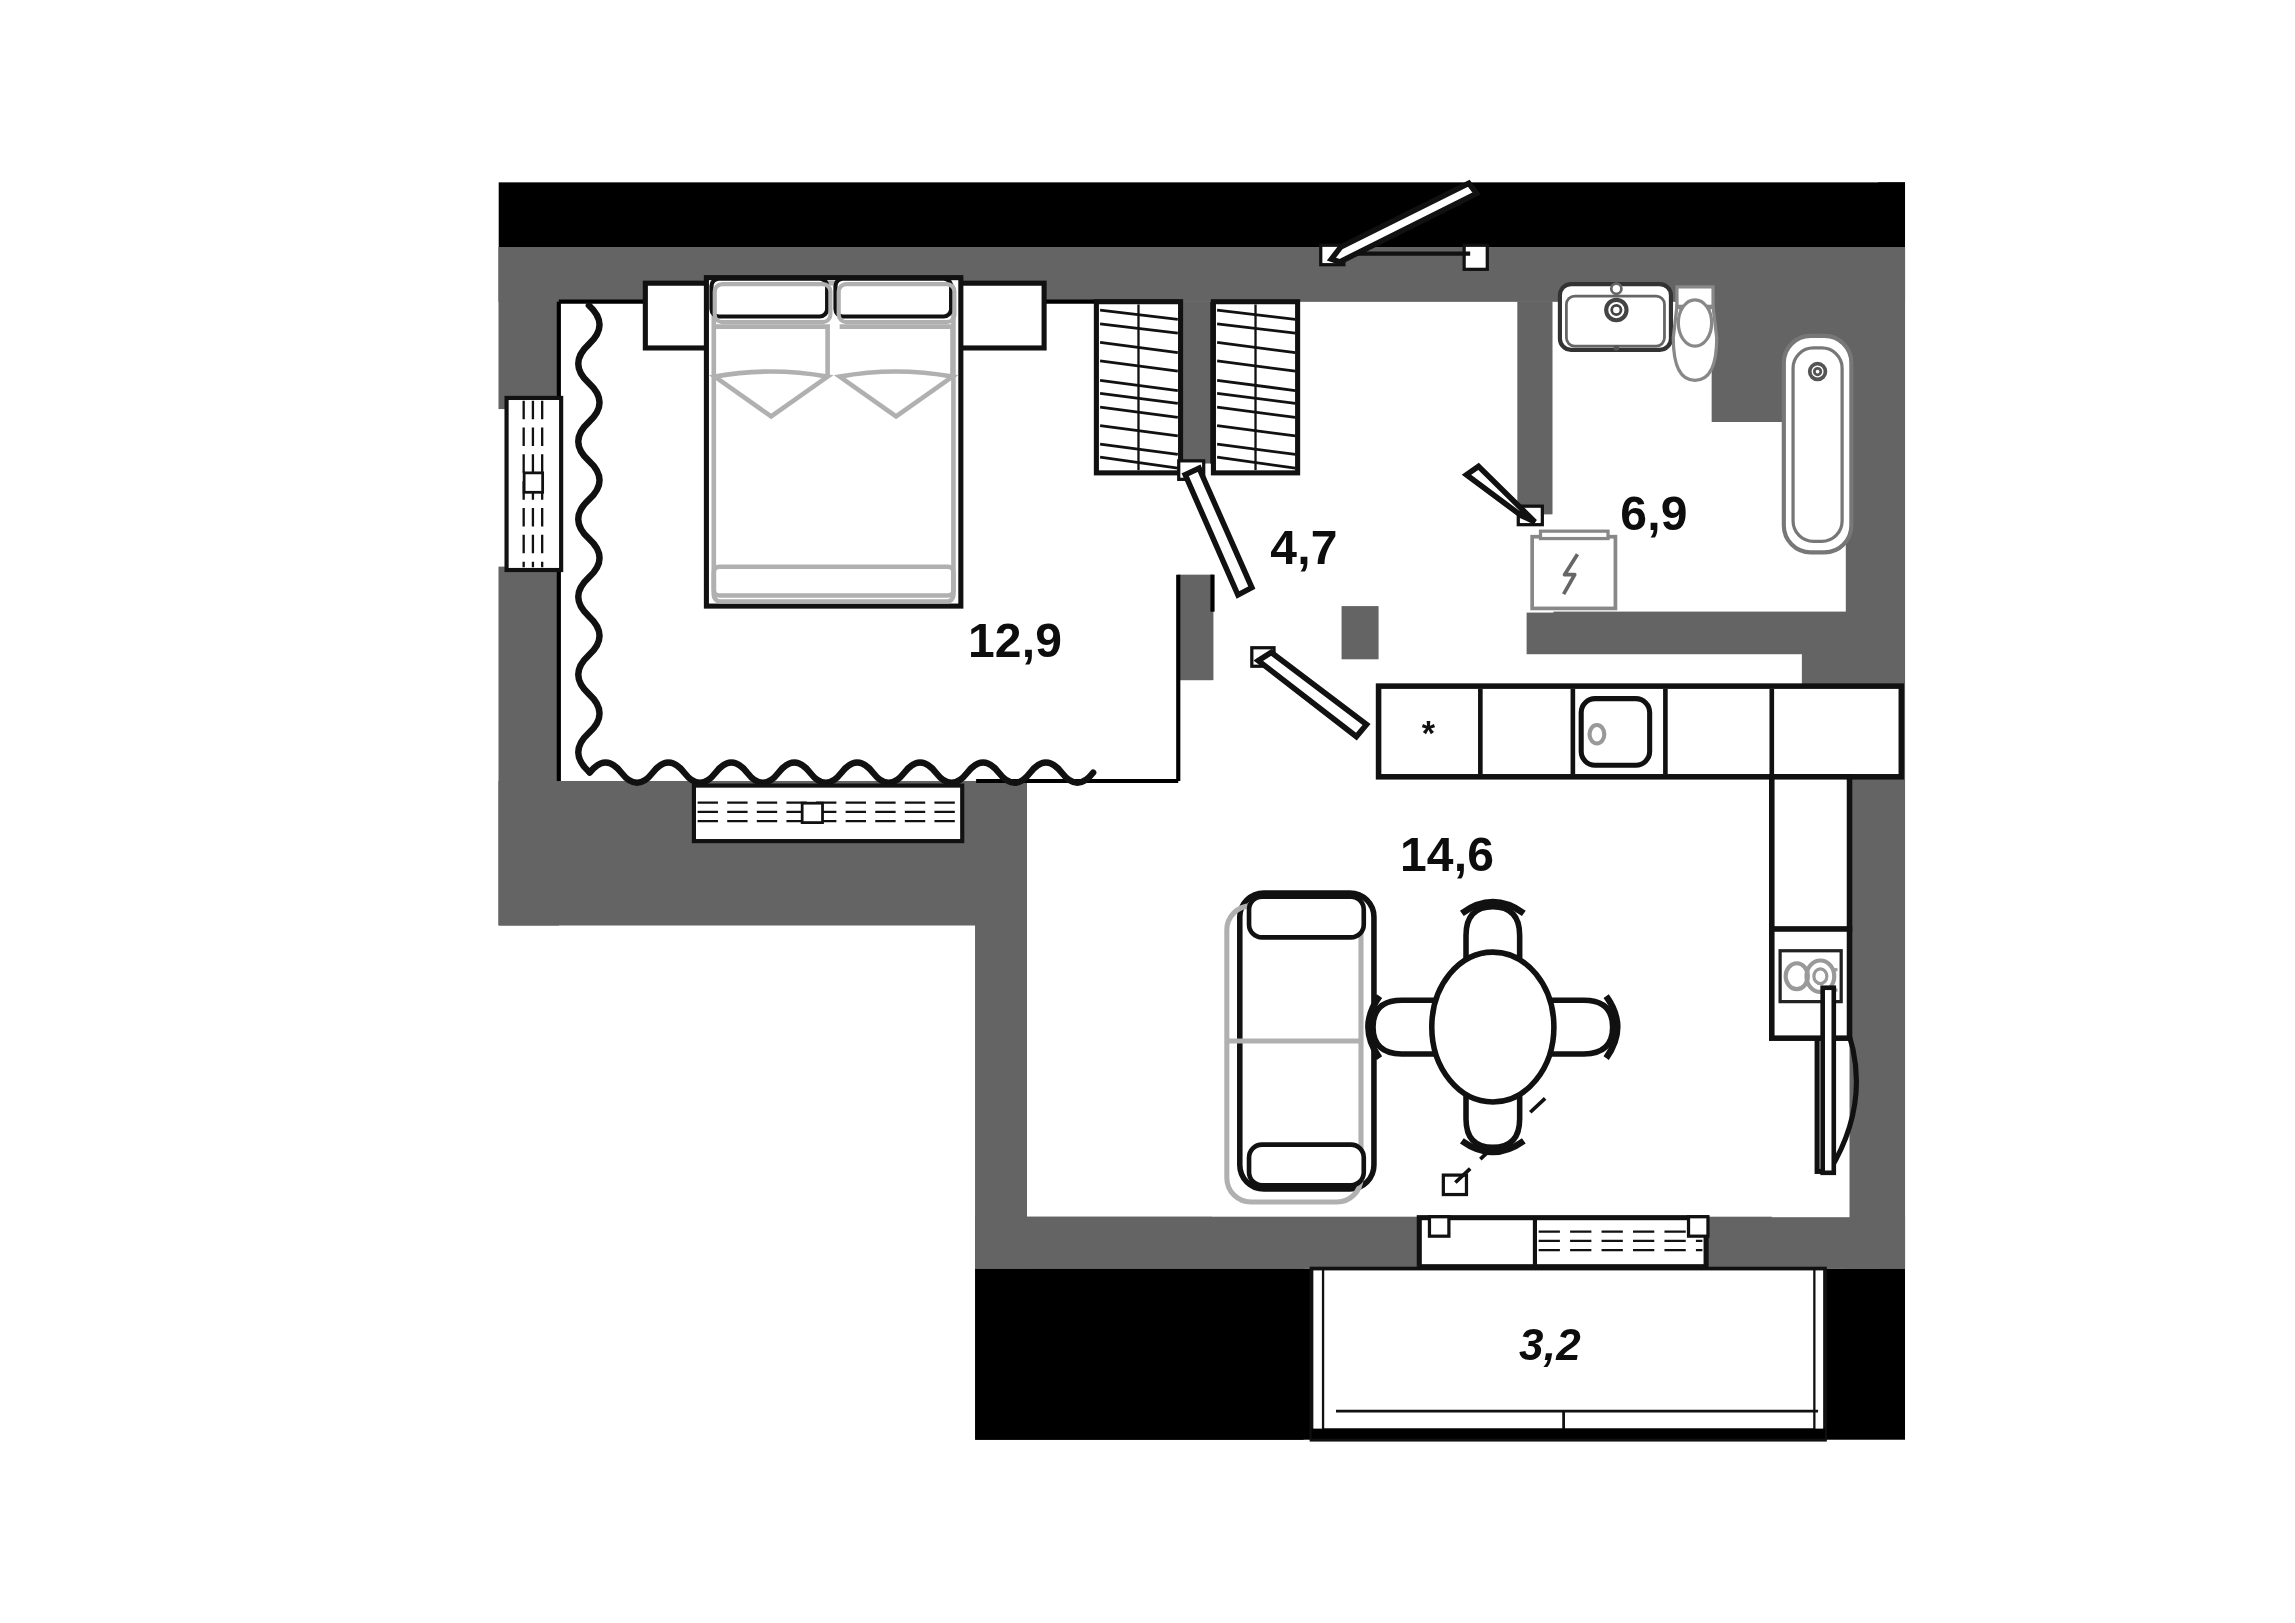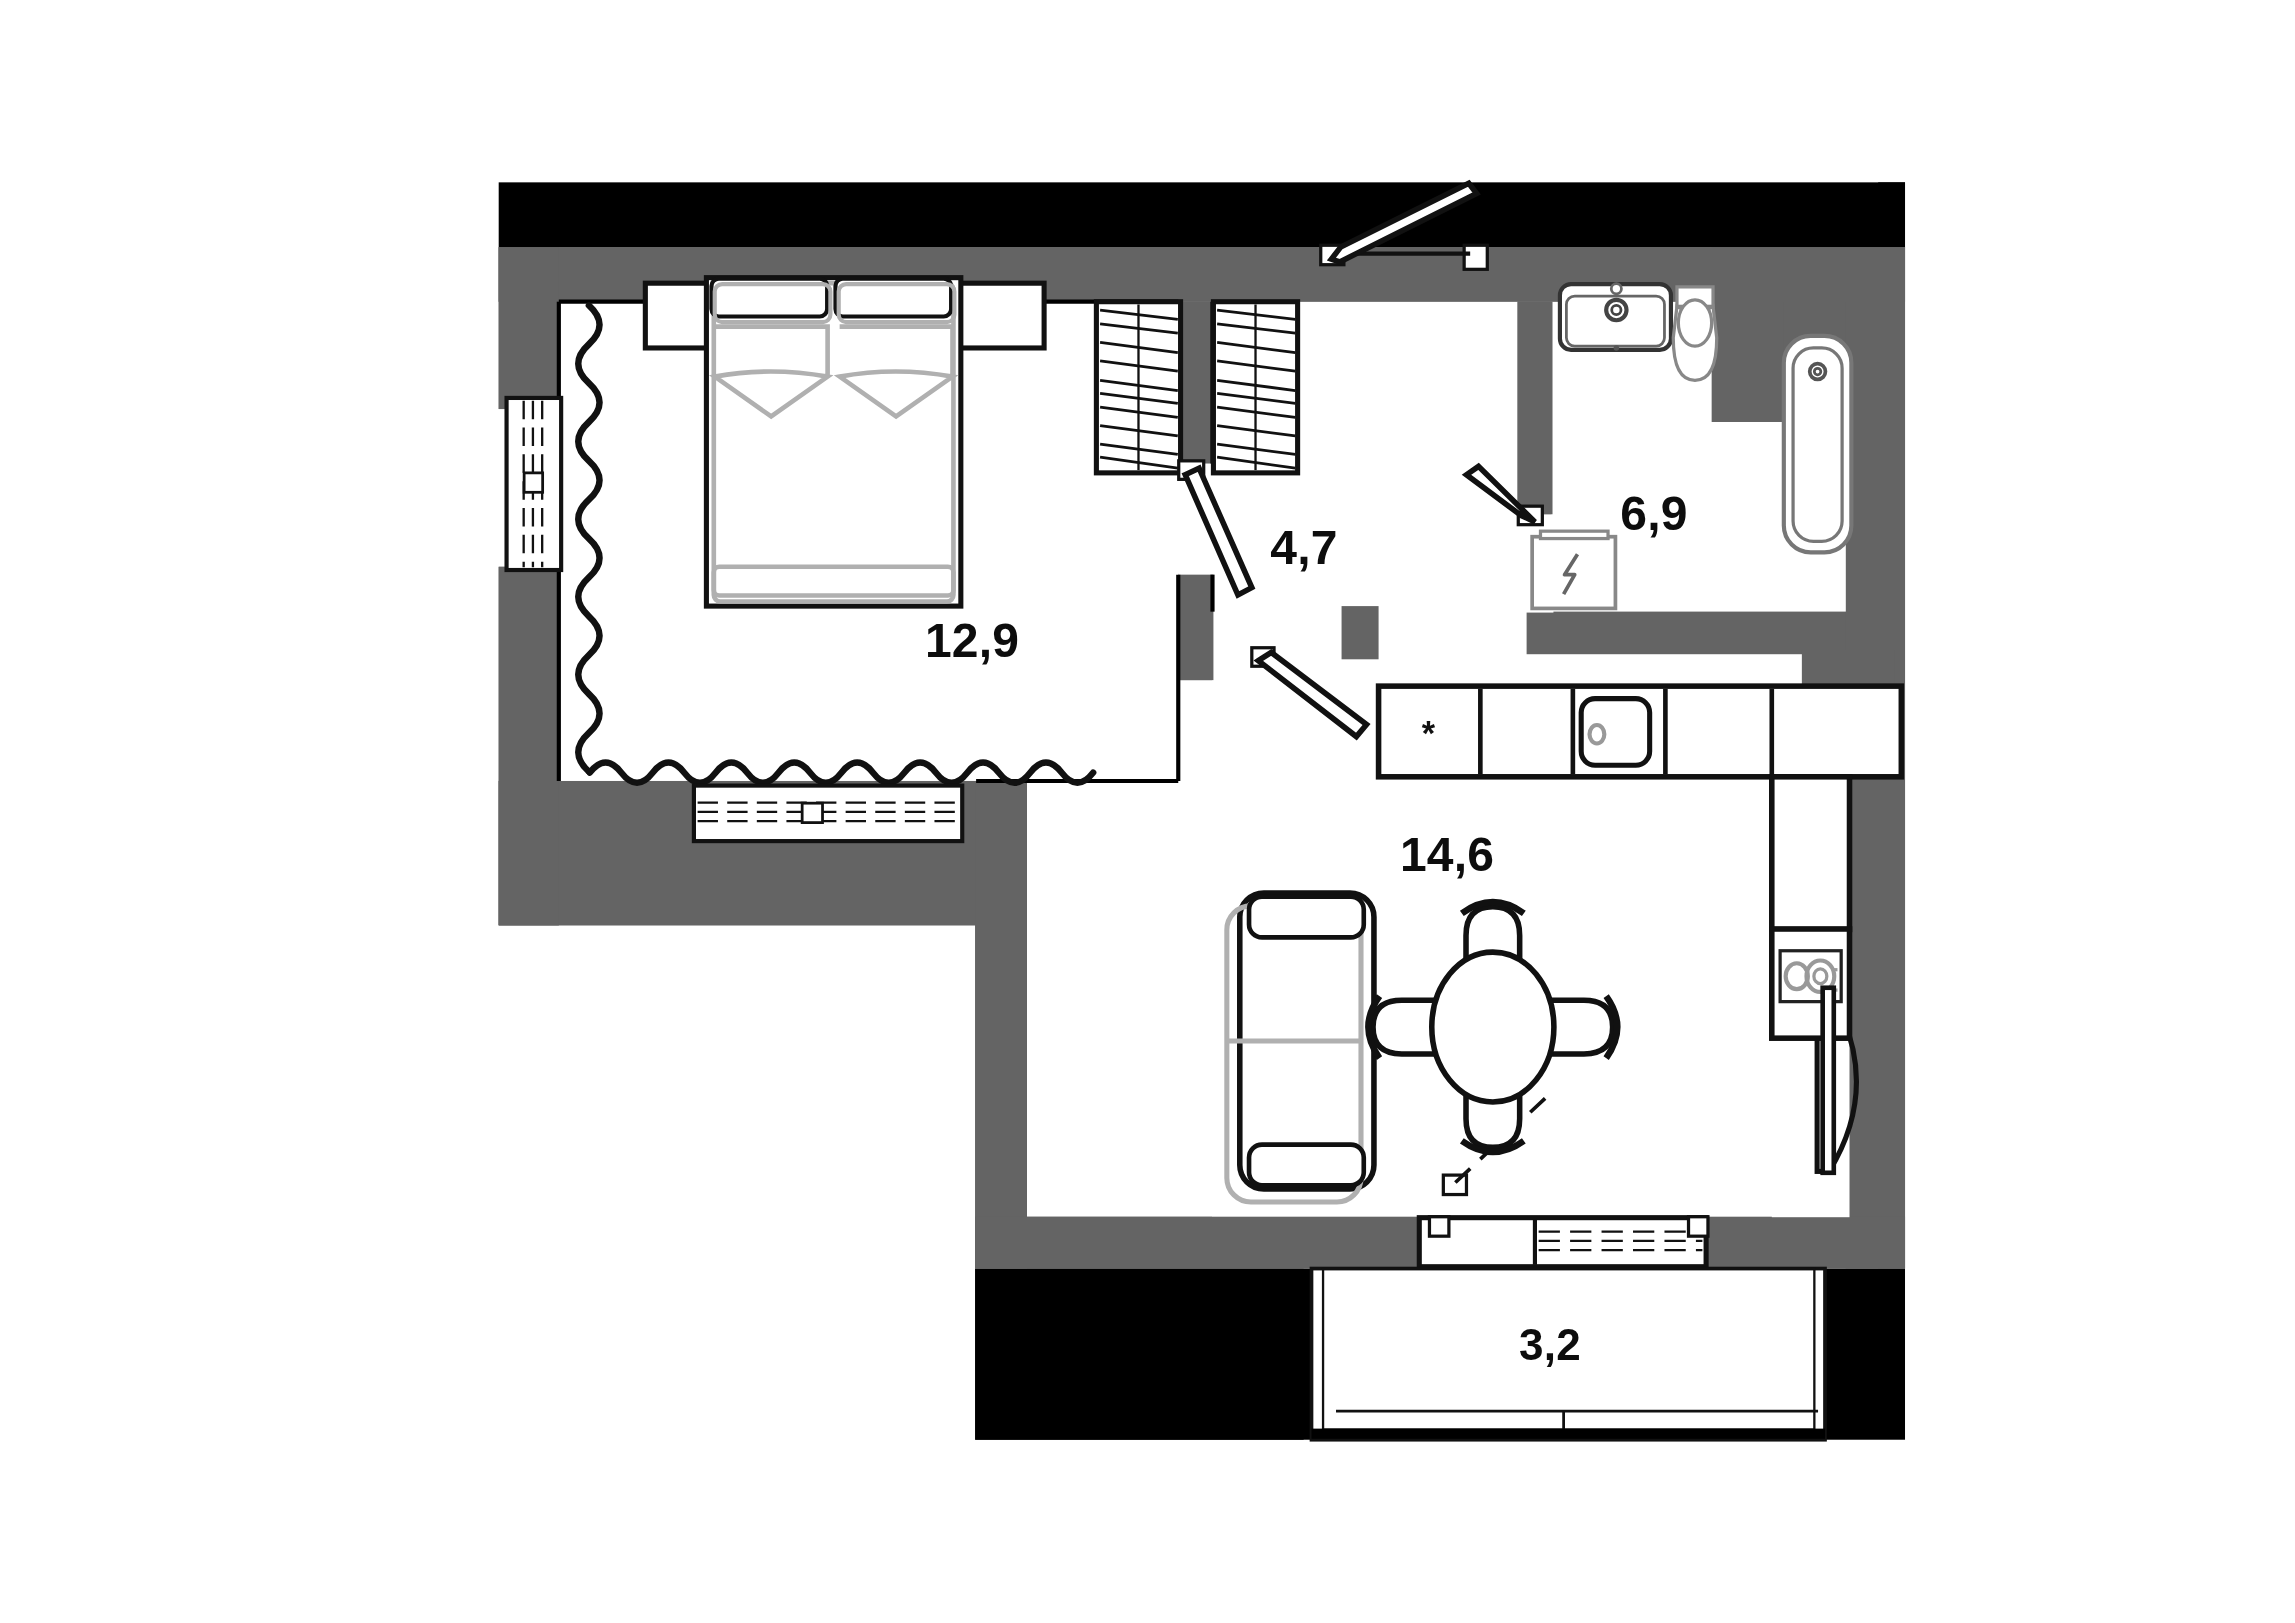--- a/index.html
+++ b/index.html
@@ -359,24 +359,24 @@
       <rect x="2835" y="2742" width="1110" height="370" fill="#ffffff"></rect>
       <rect x="2835" y="2742" width="1110" height="370" fill="none" stroke="#111" stroke-width="8"></rect>
       <rect x="2860" y="2742" width="1062" height="348" fill="none" stroke="#111" stroke-width="5"></rect>
       <line x1="2888" y1="3050" x2="3930" y2="3050" stroke="#111" stroke-width="6"></line>
       <line x1="3380" y1="3050" x2="3380" y2="3092" stroke="#111" stroke-width="6"></line>
       <rect x="2835" y="3088" width="1110" height="22" fill="#000000"></rect>
     </g>
 
   </svg>
 
-  <div class="arealabel a-big" style="left:972px;top:641px;">12,9</div>
+  <div class="arealabel a-big" style="left:1015px;top:641px;">12,9</div>
 
   <div class="arealabel a-big" style="left:1304px;top:548px;">4,7</div>
 
   <div class="arealabel a-big" style="left:1654px;top:514px;">6,9</div>
 
   <div class="arealabel a-big" style="left:1416px;top:855px;margin-left:31px;">14,6</div>
 
-  <div class="arealabel a-bal" style="left:1550px;top:1345px;">3,2</div>
+  <div class="arealabel a-bal" style="left:1550px;top:1345px;font-style:italic;">3,2</div>
 
 </div>
 
 
 </body></html>

